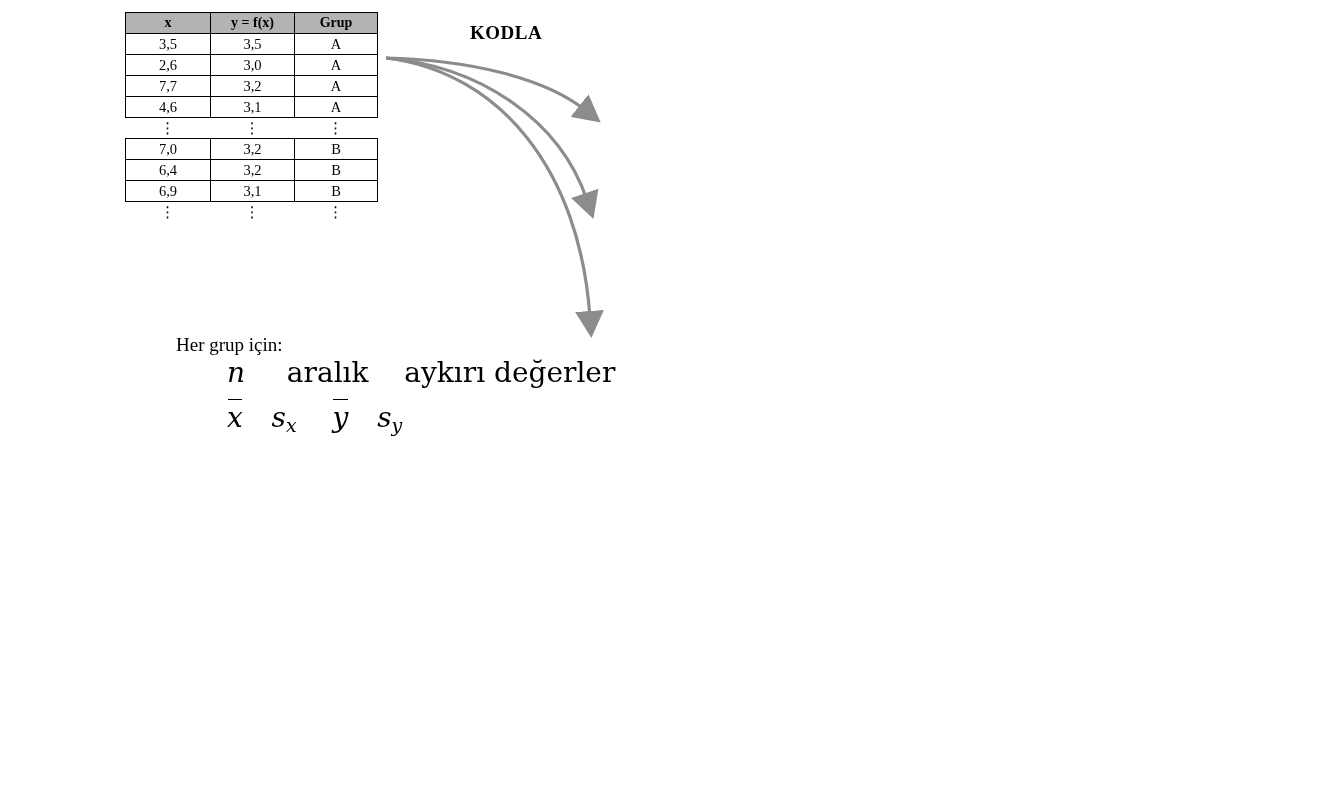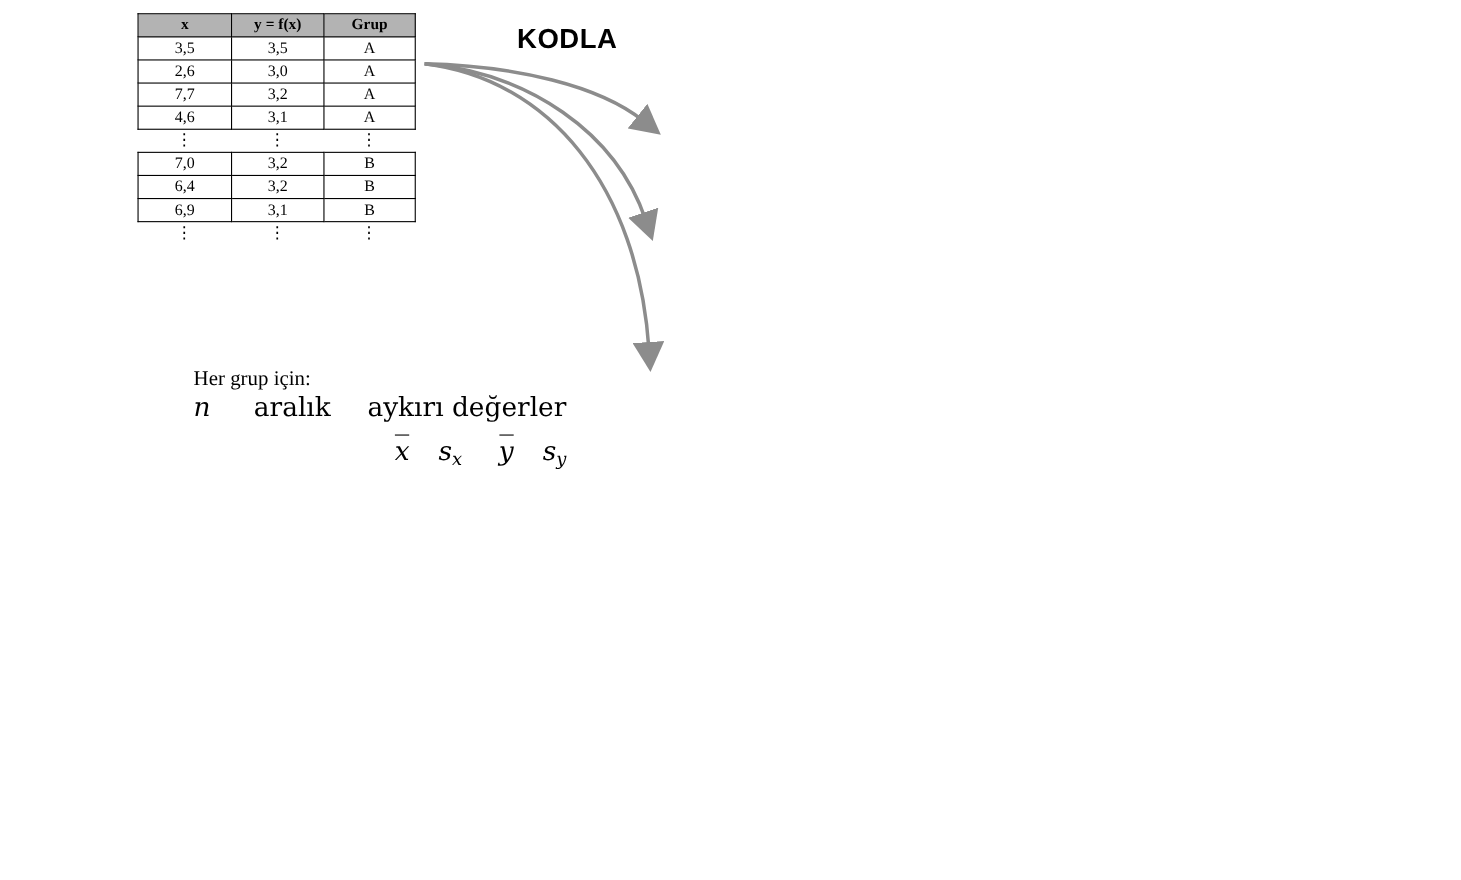--- a/index.html
+++ b/index.html
@@ -58,23 +58,23 @@
     display: inline-block;
     line-height: 0.75;
     font-size: 15px;
   }
 
   
   #kodla {
     position: absolute;
     left: 470px;
     top: 22px;
-    font-family: Liberation Sans, sans-serif;
+    font-family: Liberation Serif, serif;
     font-weight: bold;
-    font-size: 25px;
+    font-size: 19px;
     letter-spacing: 0.5px;
   }
 
   
   #arrows {
     position: absolute;
     left: 0;
     top: 0;
     width: 1328px;
     height: 800px;
@@ -87,24 +87,24 @@
     left: 176px;
     top: 334px;
     font-family: "Liberation Serif", serif;
   }
   #her-grup {
     font-size: 19px;
   }
   .math-line {
     font-family: "DejaVu Serif", serif;
     font-style: italic;
-    font-size: 24px;
+    font-size: 28px;
+    margin-left: 51px;
     margin-bottom: 12px;
     white-space: nowrap;
-    text-align: right;
   }
   .math-line .up {
     font-style: normal;
   }
   .mi { font-style: italic; }
   .sub {
     font-size: 0.68em;
     vertical-align: -0.28em;
     font-style: italic;
   }

